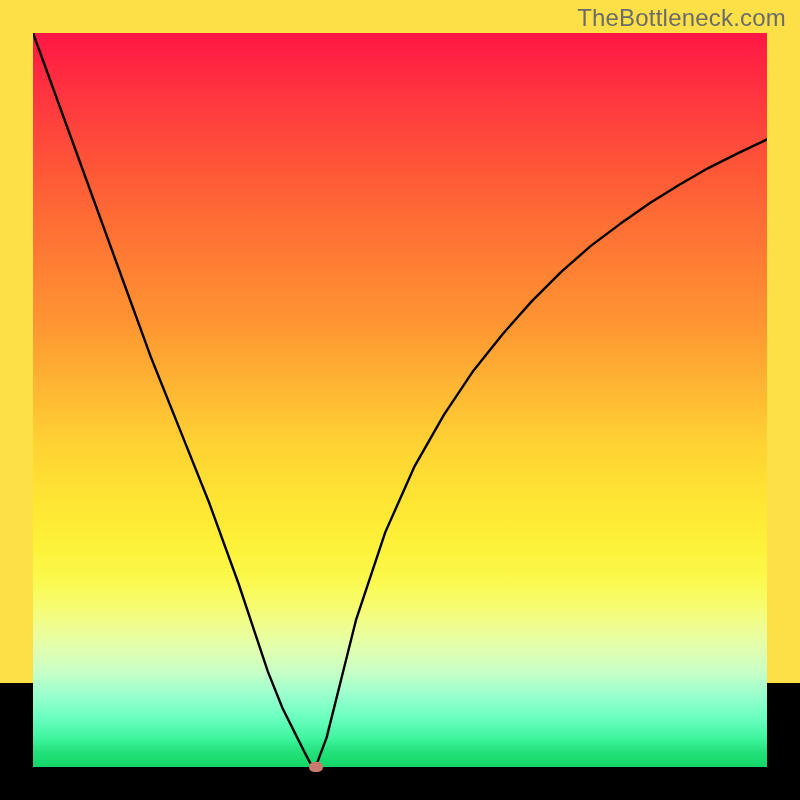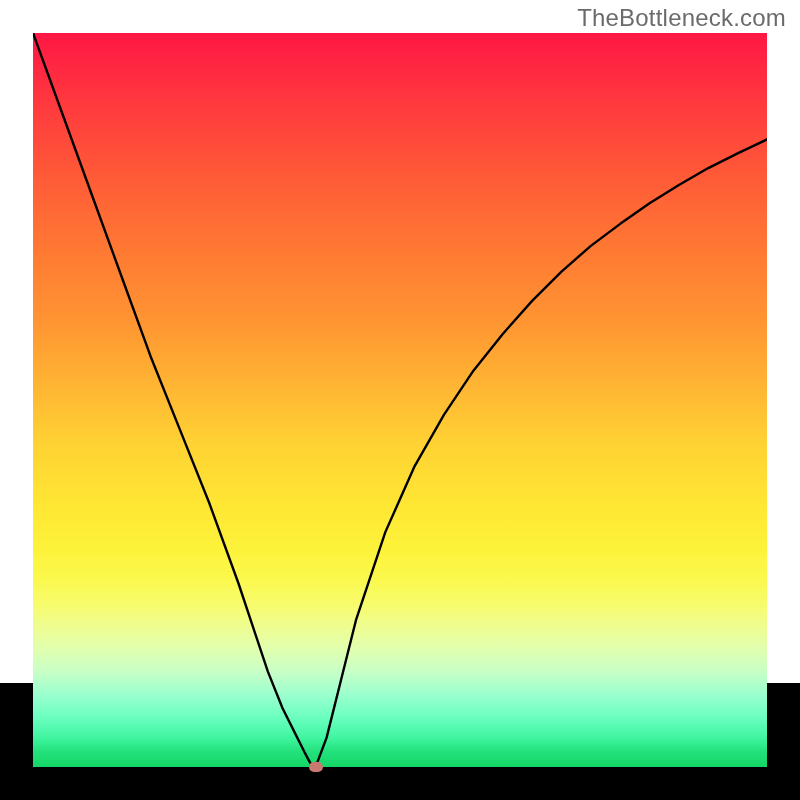--- a/index.html
+++ b/index.html
@@ -10,21 +10,21 @@
     background: #000;
     overflow: hidden;
     font-family: Arial, Helvetica, sans-serif;
   }
   .frame {
     position: absolute;
     left: 0;
     top: 0;
     width: 800px;
     height: 683px;
-    background: #ffffff;
+    background: #fde047;
   }
   .plot {
     position: absolute;
     left: 33px;
     top: 33px;
     width: 734px;
     height: 734px;
     background: linear-gradient(
       to bottom,
       #ff1744 0%,

